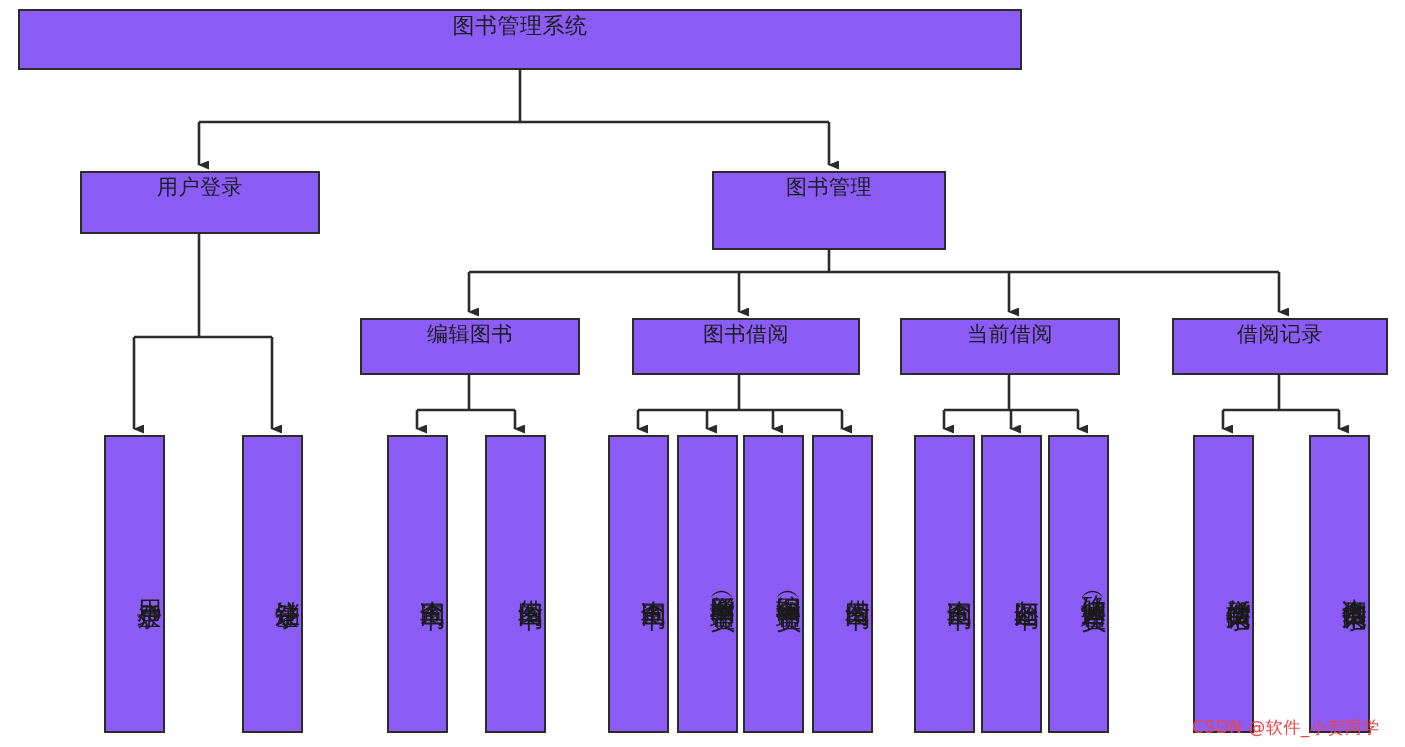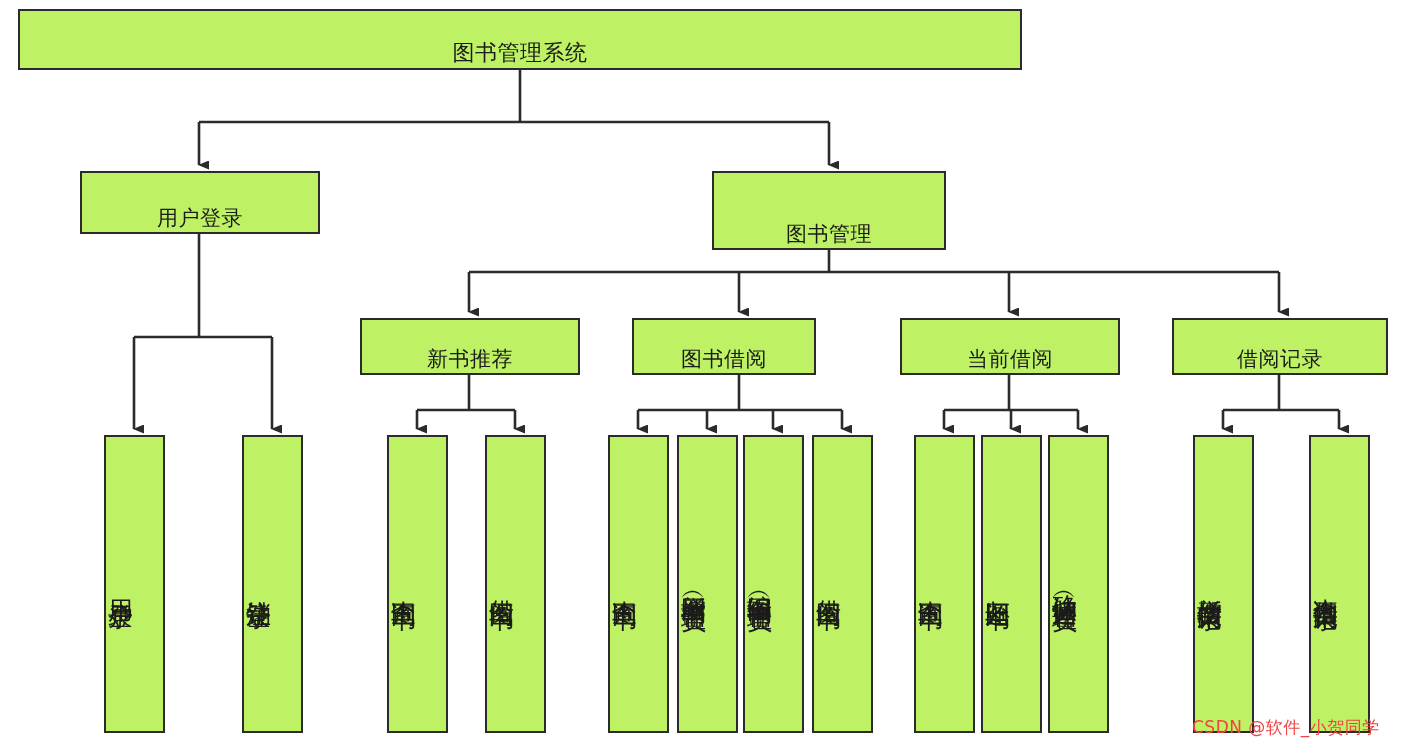--- a/index.html
+++ b/index.html
@@ -21,24 +21,24 @@
   #diagram-svg {
     position: absolute;
     left: 0;
     top: 0;
     width: 1405px;
     height: 747px;
   }
   .node {
     position: absolute;
     box-sizing: border-box;
-    background: #bef264;
+    background: #8b5cf6;
     border: 2px solid #2b2b2b;
     display: flex;
-    align-items: flex-end;
+    align-items: flex-start;
     justify-content: center;
     color: #1b1b1b;
   }
   .node-h {
     font-size: 21px;
     letter-spacing: 0.5px;
     white-space: nowrap;
   }
   .node-root {
     font-size: 22px;
@@ -122,24 +122,24 @@
 
   <div class="node node-h" style="left:80px; top:171px; width:240px; height:63px;">
     <span>用户登录</span>
   </div>
 
   <div class="node node-h" style="left:712px; top:171px; width:234px; height:79px;">
     <span>图书管理</span>
   </div>
 
   <div class="node node-h" style="left:360px; top:318px; width:220px; height:57px;">
-    <span>新书推荐</span>
-  </div>
-
-  <div class="node node-h" style="left:632px; top:318px; width:184px; height:57px;">
+    <span>编辑图书</span>
+  </div>
+
+  <div class="node node-h" style="left:632px; top:318px; width:228px; height:57px;">
     <span>图书借阅</span>
   </div>
 
   <div class="node node-h" style="left:1172px; top:318px; width:216px; height:57px;">
     <span>借阅记录</span>
   </div>
 
   <div class="node node-h" style="left:900px; top:318px; width:220px; height:57px;">
     <span>当前借阅</span>
   </div>

